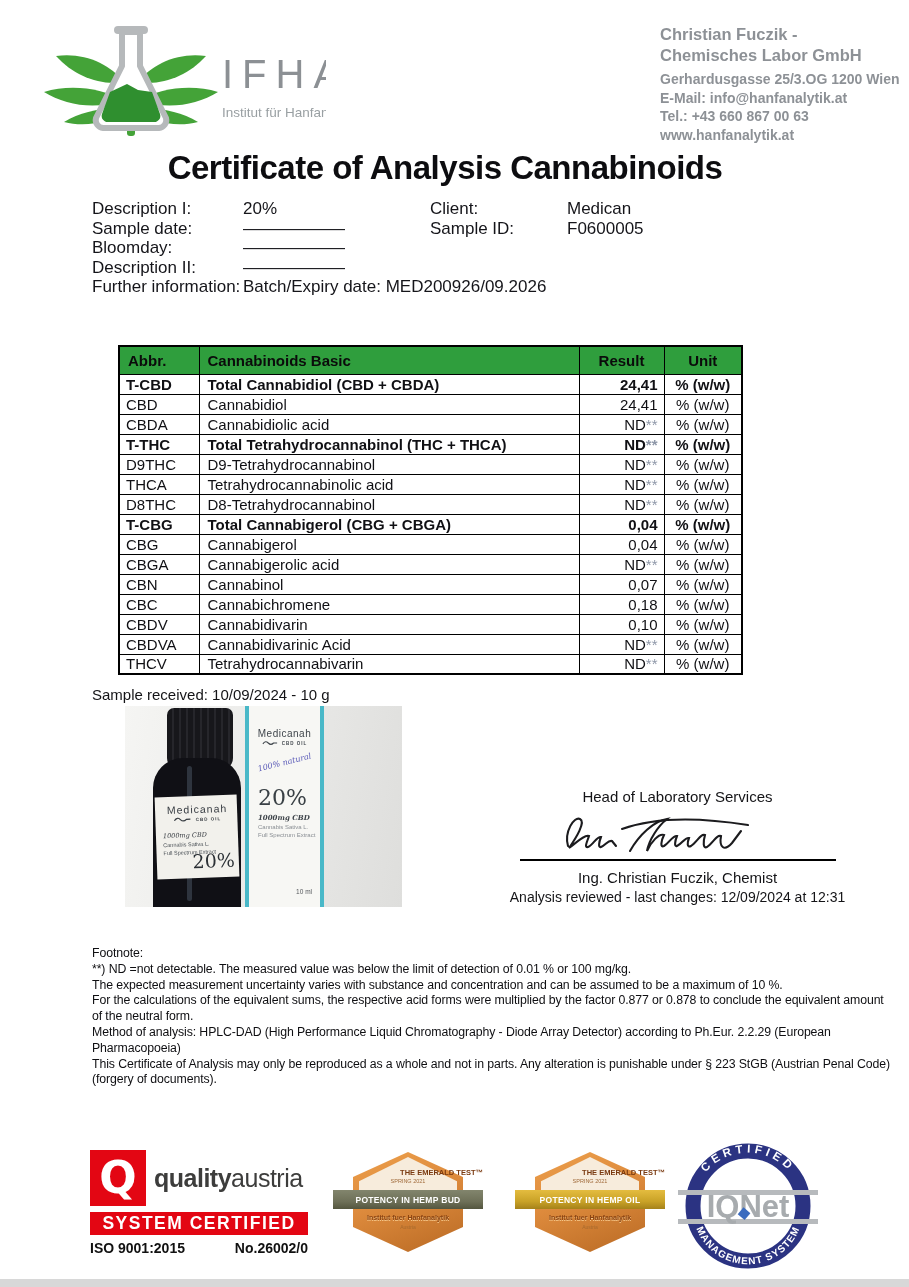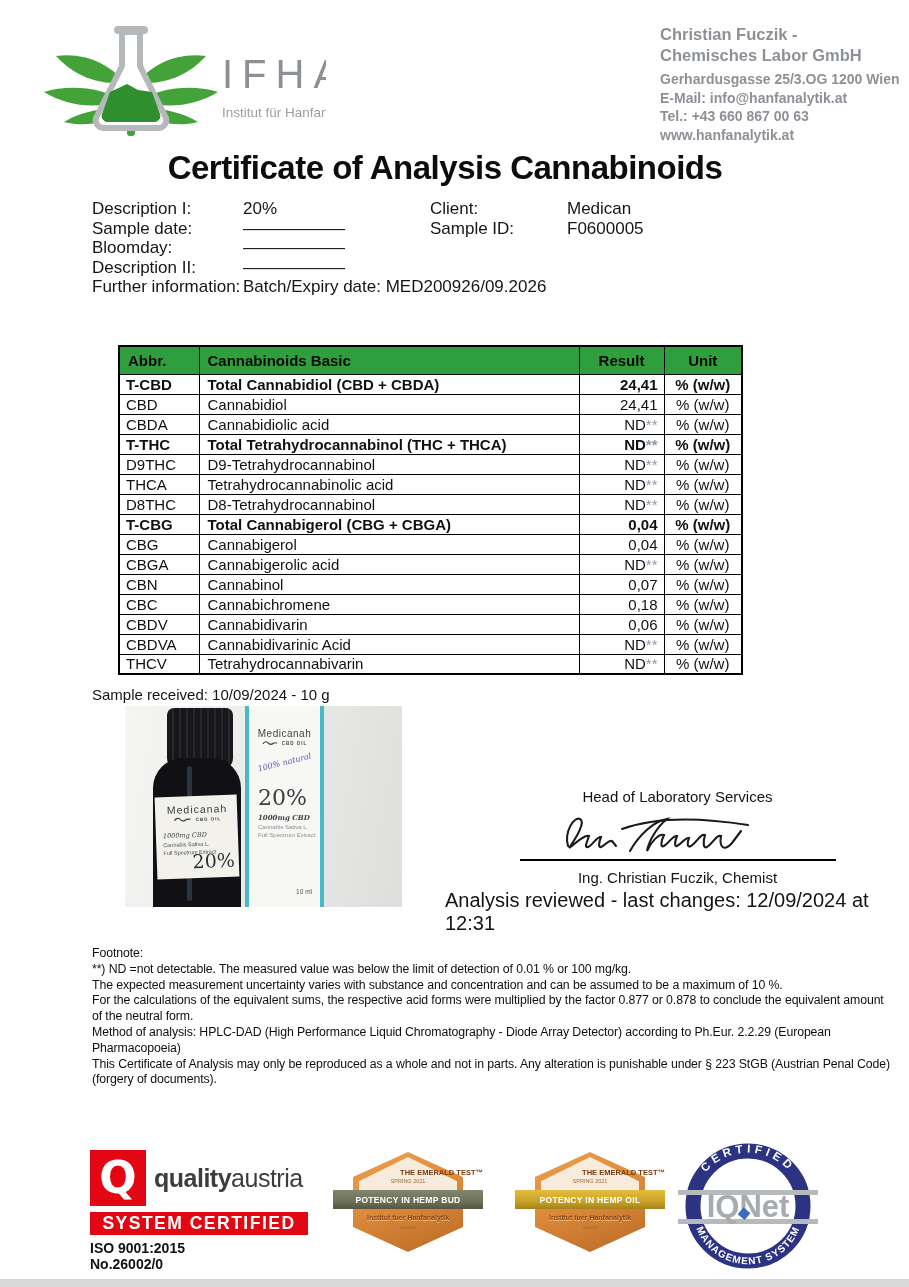--- a/index.html
+++ b/index.html
@@ -76,34 +76,34 @@
   .bx-percent{font-family:"DejaVu Serif",serif;font-size:22px;color:#394045;margin-top:18px;text-align:left;padding-left:9px;}
   .bx-dose{font-size:7px;font-weight:700;font-style:italic;font-family:"DejaVu Serif",serif;text-align:left;padding-left:9px;margin-top:3px;}
   .bx-line{font-size:6px;color:#8a8f94;text-align:left;padding-left:9px;margin-top:2px;}
   .bx-vol{position:absolute;bottom:12px;right:8px;font-size:6.5px;color:#55585c;}
   .squiggle{display:inline-block;}
   
   .sig-title{position:absolute;left:495px;top:788px;width:365px;text-align:center;font-size:15px;}
   .sig-image{position:absolute;left:560px;top:806px;}
   .sig-line{position:absolute;left:520px;top:859px;width:316px;border-top:2px solid #000;}
   .sig-name{position:absolute;left:495px;top:869px;width:365px;text-align:center;font-size:15px;}
-  .sig-reviewed{position:absolute;left:445px;top:889px;width:465px;font-size:20px;}
+  .sig-reviewed{position:absolute;left:445px;top:889px;width:465px;text-align:center;font-size:14px;}
   
   .footnote{position:absolute;left:92px;top:946px;width:800px;font-size:12.3px;
     line-height:15.8px;color:#0f0f12;letter-spacing:-0.1px;}
   
   .qa{position:absolute;left:90px;top:1150px;width:218px;}
   .qa-top{display:flex;align-items:center;gap:8px;}
   .qa-q{width:56px;height:56px;background:var(--qa-red);display:flex;align-items:center;justify-content:center;}
   .qa-q span{color:#fff;font-weight:700;font-size:44px;line-height:1;font-family:"DejaVu Sans",sans-serif;}
   .qa-brand{font-size:25px;color:#3d3d3c;letter-spacing:-0.5px;}
   .qa-brand b{font-weight:700;}
   .qa-banner{margin-top:6px;height:23px;background:var(--qa-red);color:#fff;display:flex;
     align-items:center;justify-content:center;font-weight:700;font-size:17.5px;letter-spacing:1.5px;}
-  .qa-bottom{display:flex;justify-content:space-between;font-weight:700;font-size:14px;margin-top:5px;color:#111;flex-direction:column;}
+  .qa-bottom{display:flex;justify-content:space-between;font-weight:700;font-size:14px;margin-top:5px;color:#111;}
   .badge{position:absolute;top:1152px;width:150px;height:100px;}
   .badge.b0{left:333px;}
   .badge.b1{left:515px;}
   .hex{position:absolute;left:20px;top:0;width:110px;height:100px;
     clip-path:polygon(50% 0,100% 25%,100% 75%,50% 100%,0 75%,0 25%);
     background:linear-gradient(160deg,#eda04c 0%,var(--badge-orange) 45%,#b96a24 100%);}
   .hex-top{position:absolute;left:26px;top:5px;width:98px;height:90px;
     clip-path:polygon(50% 0,100% 27%,100% 44%,0 44%,0 27%);
     background:#f7ecdc;}
   .badge-title{position:absolute;left:0;top:16px;width:100%;text-align:right;
@@ -257,21 +257,21 @@
       </tr>
       <tr>
         <td class="col-abbr">CBC</td>
         <td class="col-name">Cannabichromene</td>
         <td class="col-result">0,18</td>
         <td class="col-unit">% (w/w)</td>
       </tr>
       <tr>
         <td class="col-abbr">CBDV</td>
         <td class="col-name">Cannabidivarin</td>
-        <td class="col-result">0,06</td>
+        <td class="col-result">0,10</td>
         <td class="col-unit">% (w/w)</td>
       </tr>
       <tr>
         <td class="col-abbr">CBDVA</td>
         <td class="col-name">Cannabidivarinic Acid</td>
         <td class="col-result">ND<span class="nd-stars">**</span></td>
         <td class="col-unit">% (w/w)</td>
       </tr>
       <tr>
         <td class="col-abbr">THCV</td>

